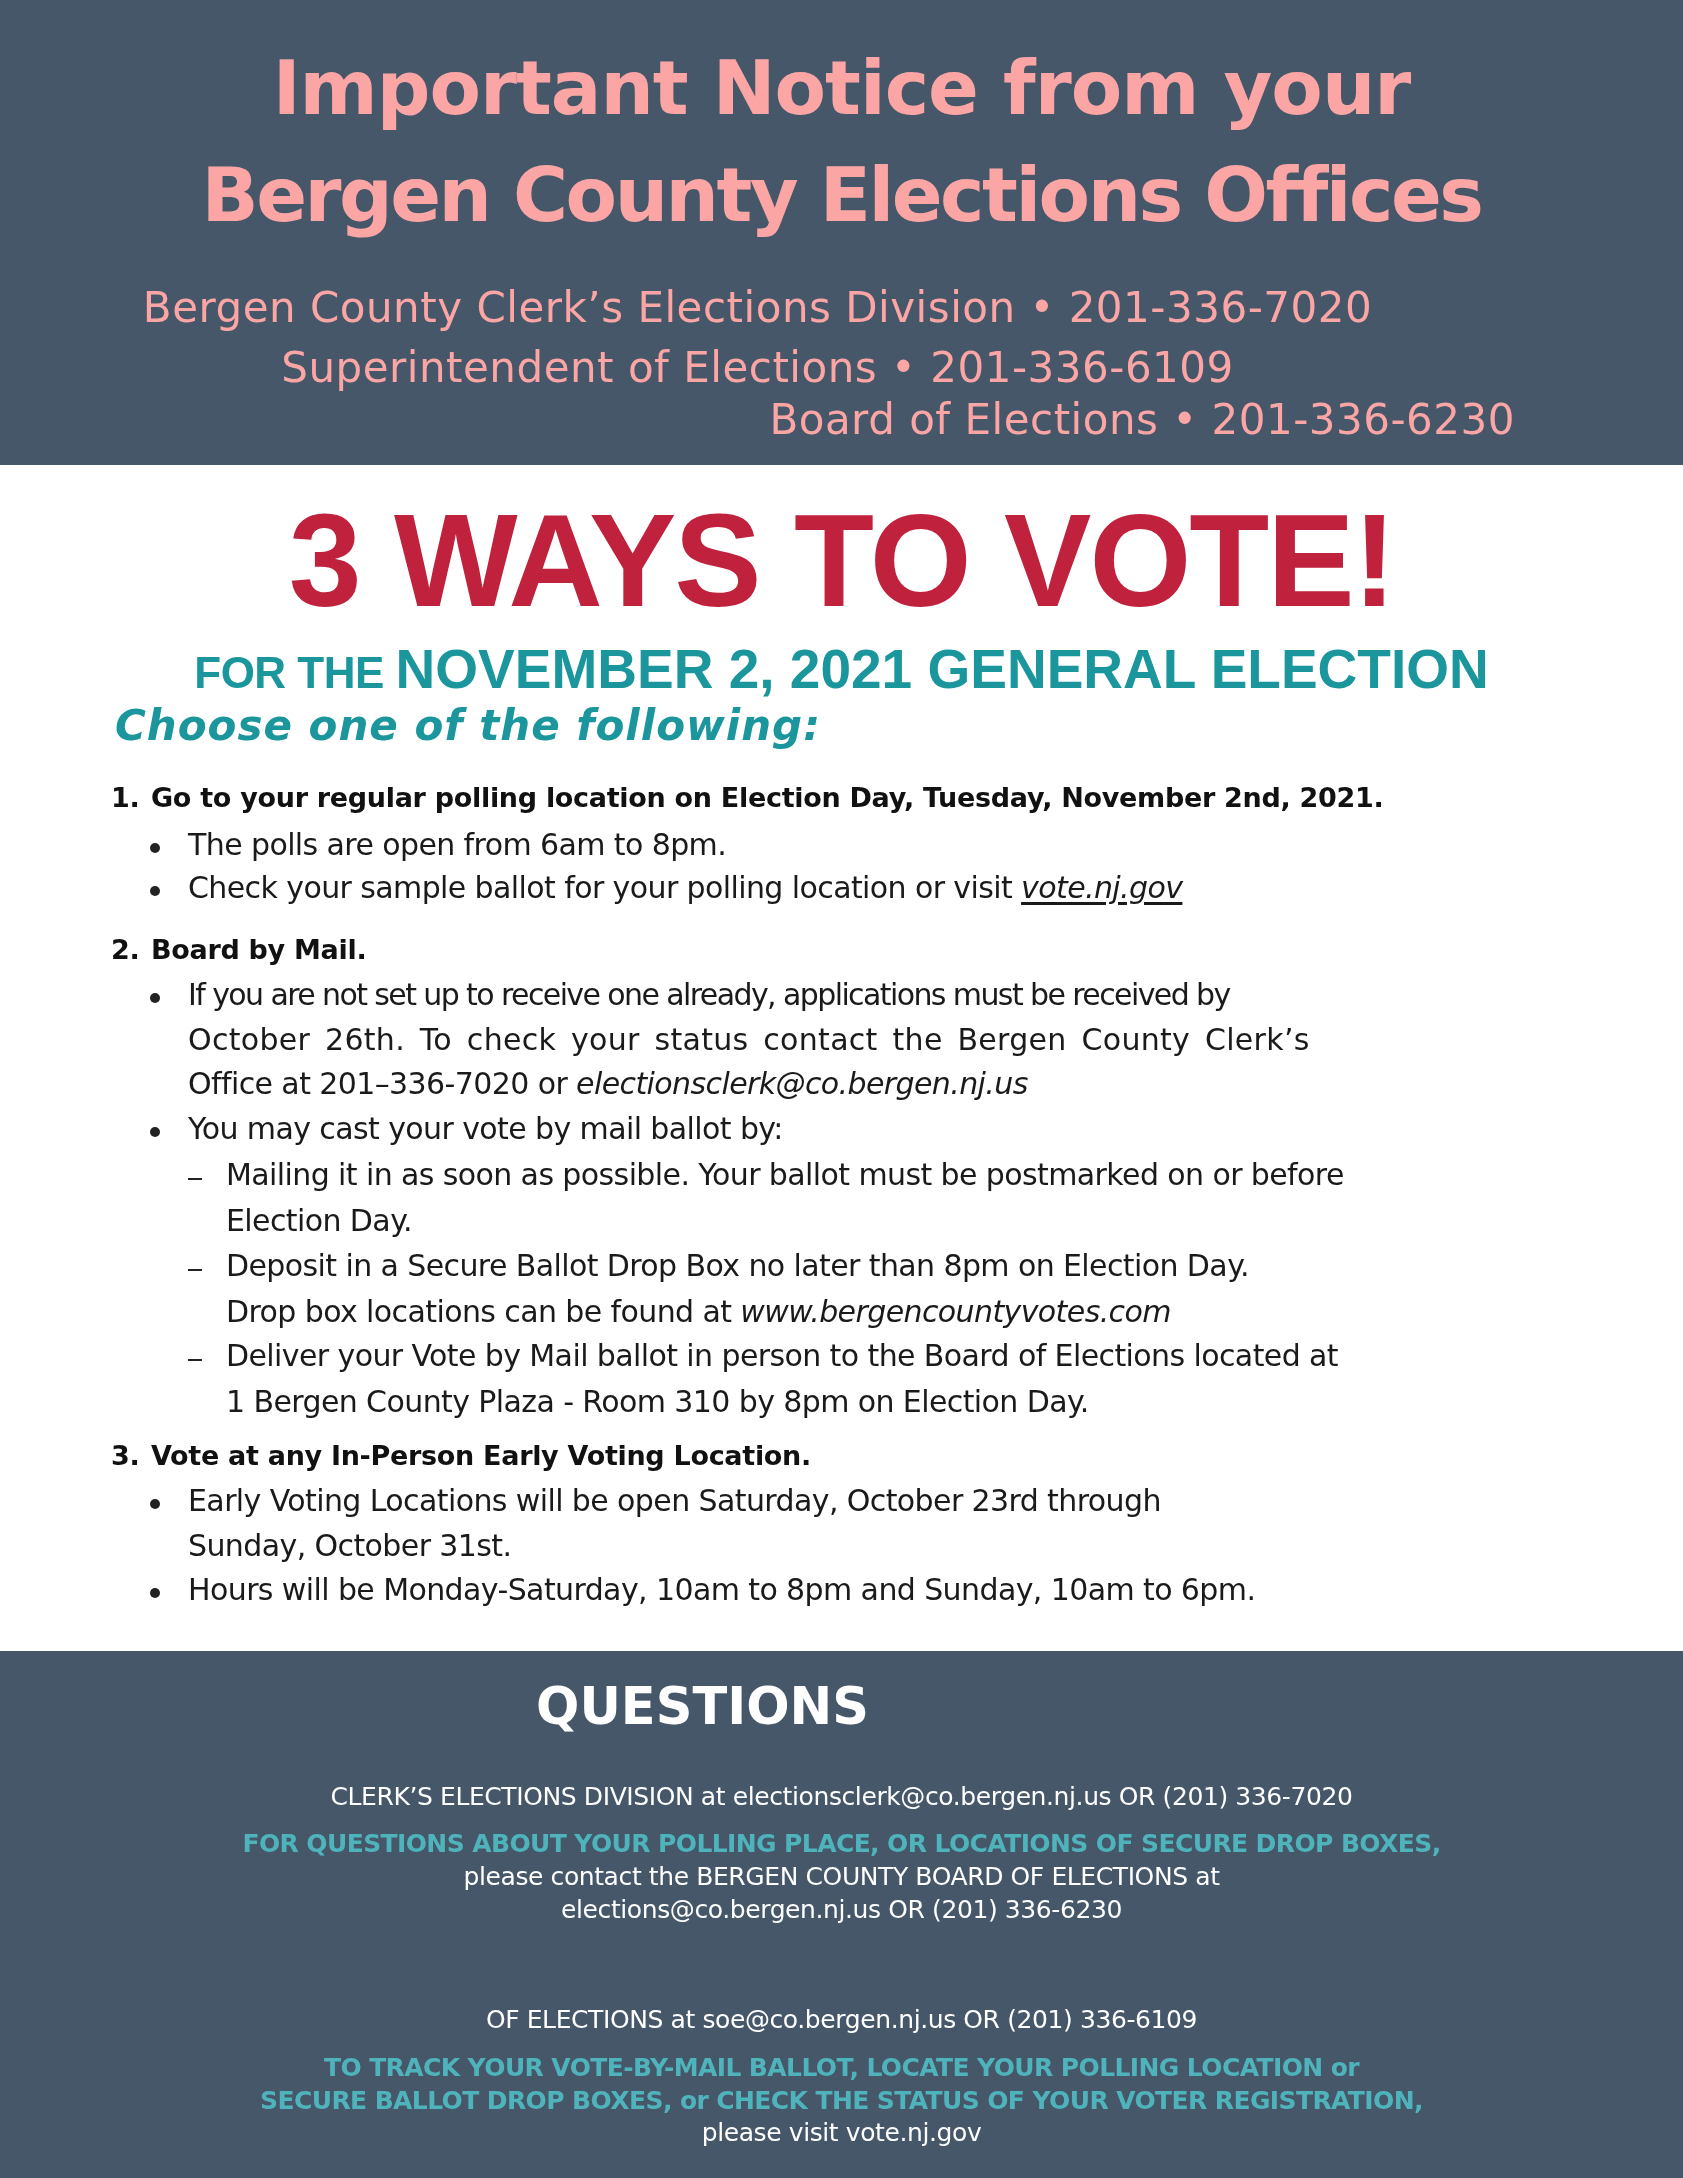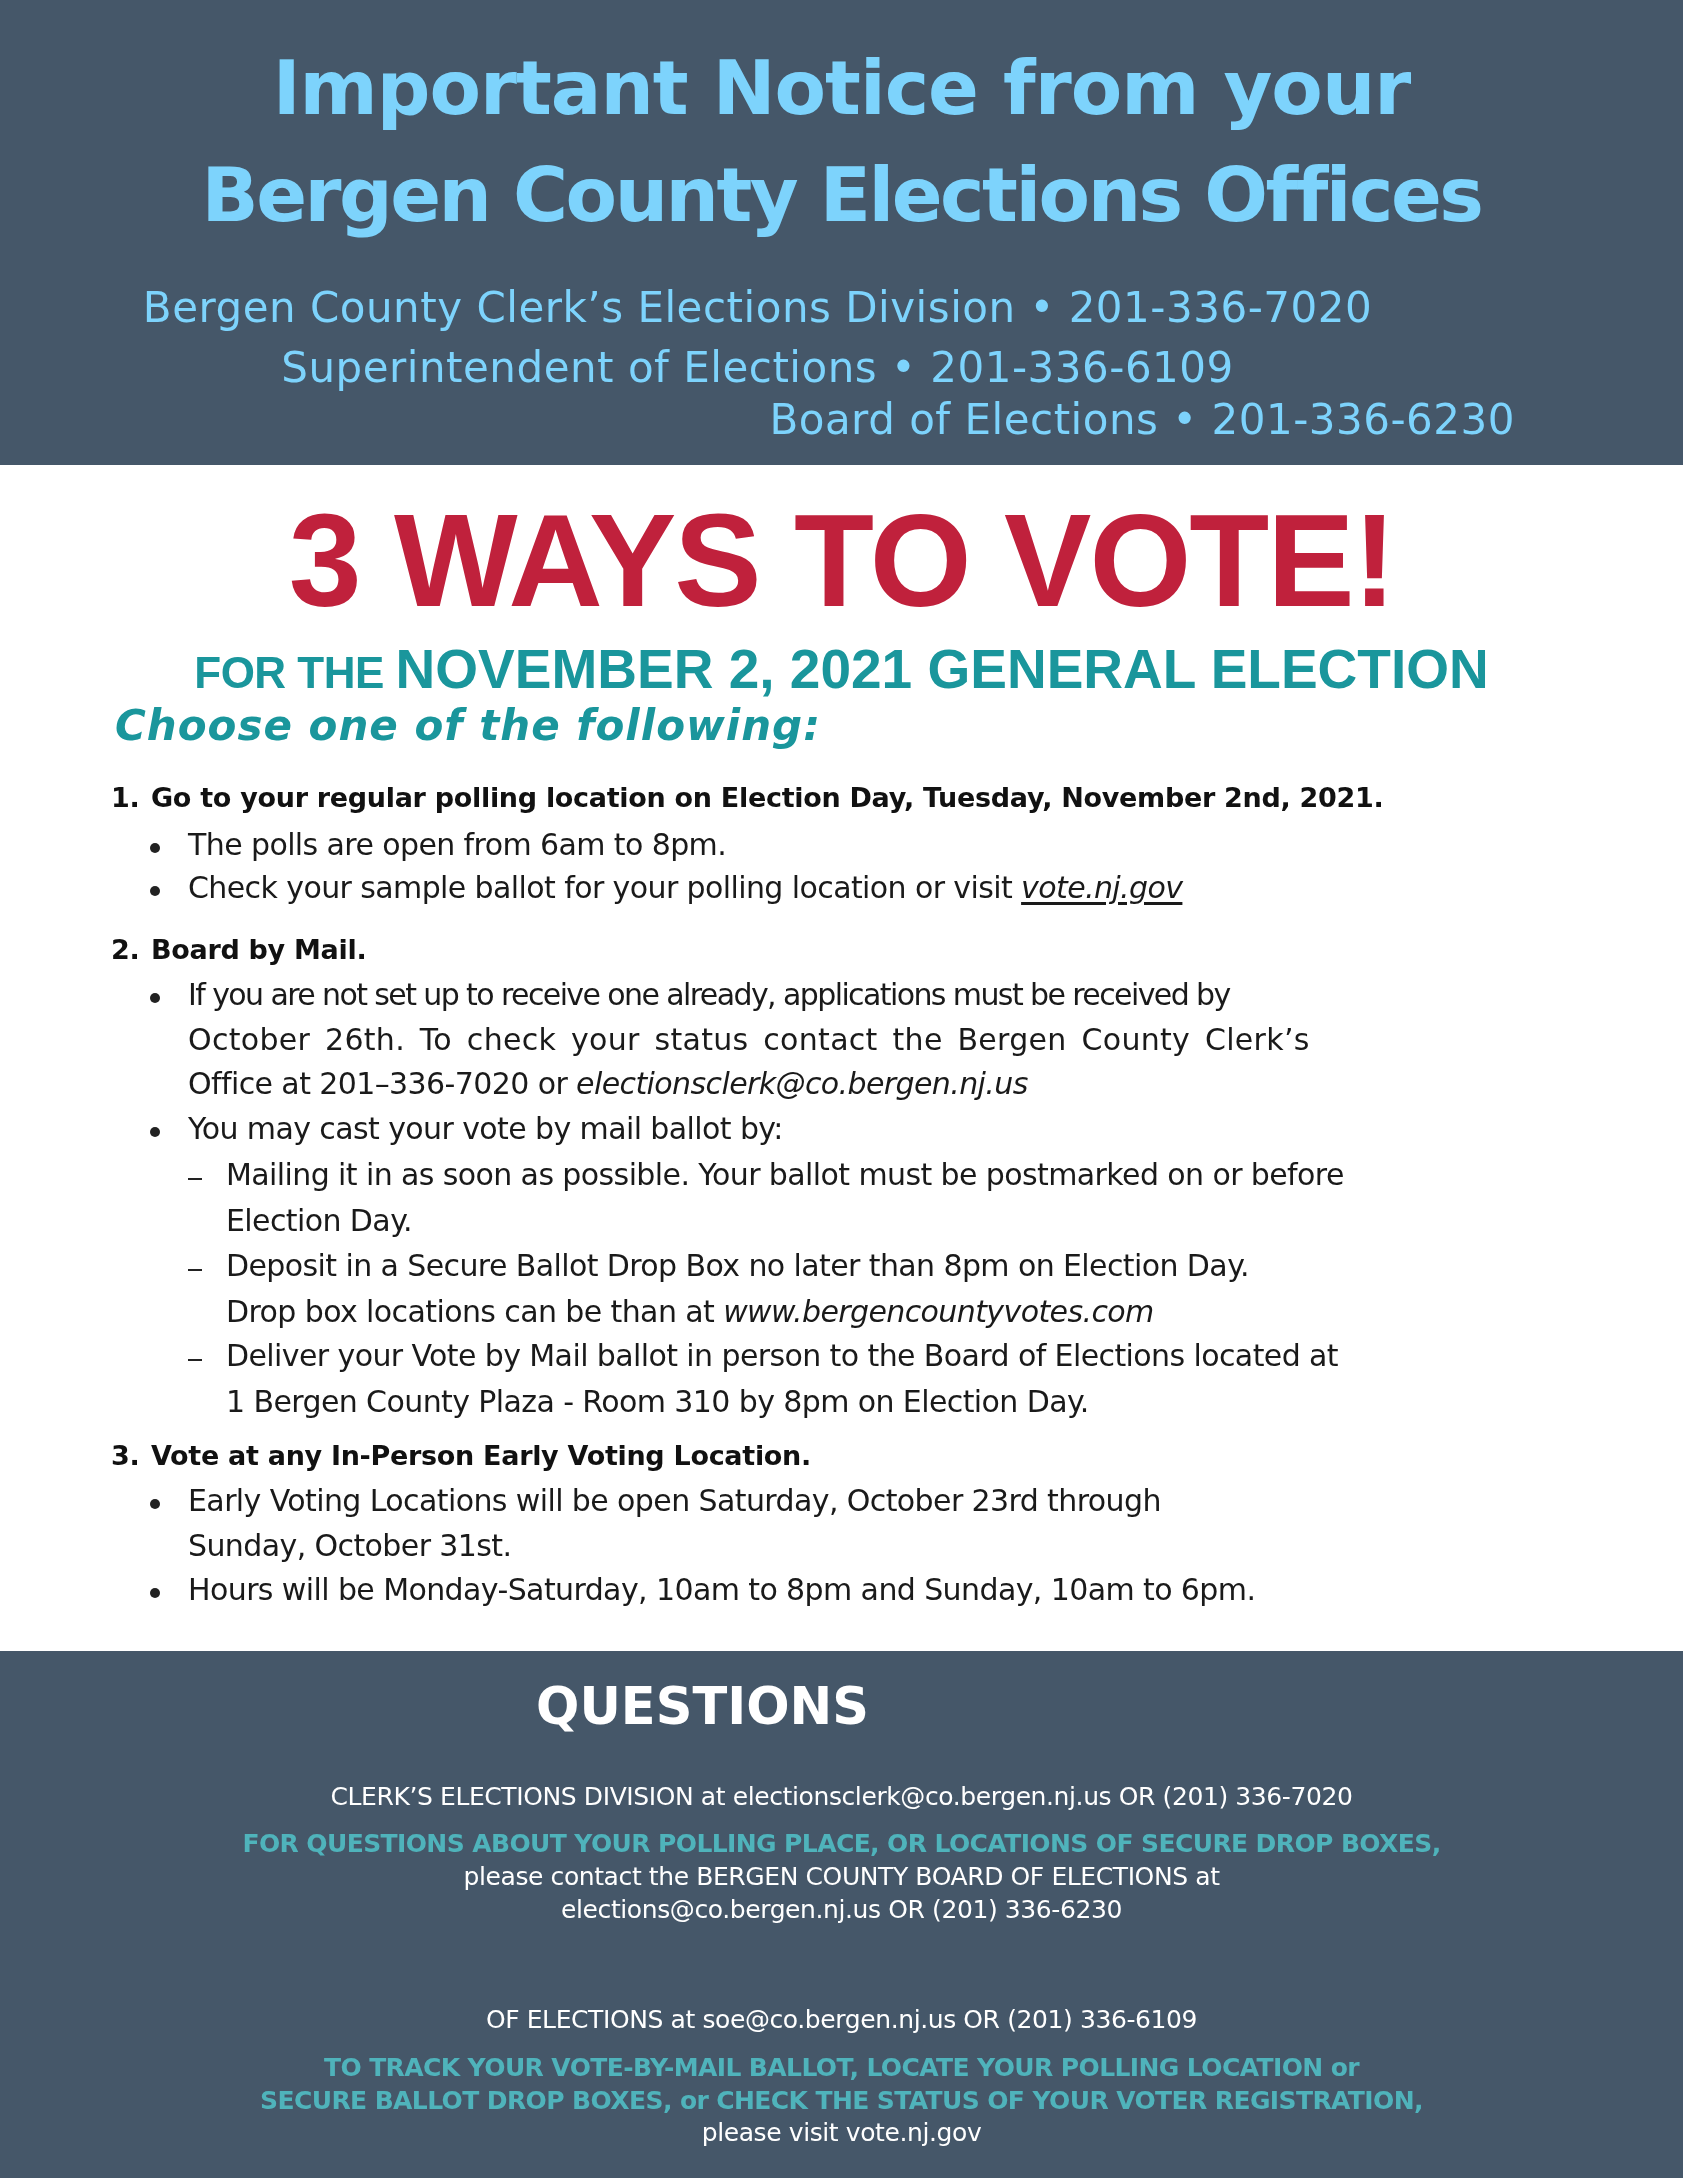--- a/index.html
+++ b/index.html
@@ -1,21 +1,21 @@
 <!DOCTYPE html>
 <html><head>
   <meta charset="utf-8">
   <style>
     * { margin: 0; padding: 0; box-sizing: border-box; }
     html, body { width: 1683px; height: 2178px; background: #ffffff; overflow: hidden; }
     body { position: relative; font-family: "Liberation Sans", sans-serif; color: #1a1a1a; }
 
     .header {
       position: absolute; left: 0; top: 0; width: 1683px; height: 465px;
-      background: #455769; color: #7dd3fc; text-align: center;
+      background: #455769; color: #fca5a5; text-align: center;
     }
     .header .title {
       position: absolute; left: 0; width: 1683px;
       font-family: "DejaVu Sans", sans-serif; font-weight: bold;
       font-size: 75px; letter-spacing: -1px; line-height: 1;
     }
     .header .title.l1 { top: 51px; }
     .header .title.l2 { top: 158px; letter-spacing: -2.5px; }
     .header .contact {
       position: absolute; left: 0; width: 1515px;
@@ -137,21 +137,21 @@
   <div class="bullet" style="top:1127px;"></div>
   <div class="line" style="left:188px; top:1114px;">You may cast your vote by mail ballot by:</div>
 
   <div class="dash" style="top:1178px;"></div>
   <div class="line" style="left:226px; top:1160px;">Mailing it in as soon as possible. Your ballot must be postmarked on or before</div>
   <div class="line" style="left:226px; top:1206px;">Election Day.</div>
 
   <div class="dash" style="top:1269px;"></div>
   <div class="line" style="left:226px; top:1251px;">Deposit in a Secure Ballot Drop Box no later than 8pm on Election Day.</div>
   <div class="line" style="left:226px; top:1297px;">
-    <span>Drop box locations can be than at </span><span class="i">www.bergencountyvotes.com</span>
+    <span>Drop box locations can be found at </span><span class="i">www.bergencountyvotes.com</span>
   </div>
 
   <div class="dash" style="top:1359px;"></div>
   <div class="line" style="left:226px; top:1341px;">Deliver your Vote by Mail ballot in person to the Board of Elections located at</div>
   <div class="line" style="left:226px; top:1387px;">1 Bergen County Plaza - Room 310 by 8pm on Election Day.</div>
 
   <div class="item-head" style="top:1442px;">
     <span class="num">3.</span><span>Vote at any In-Person Early Voting Location.</span>
   </div>
   <div class="bullet" style="top:1499px;"></div>

